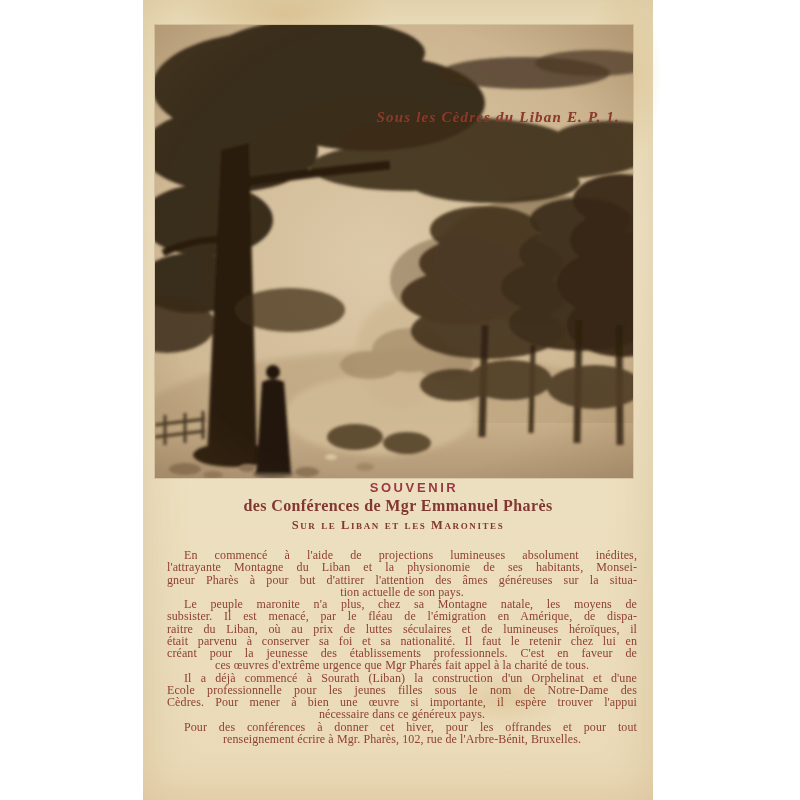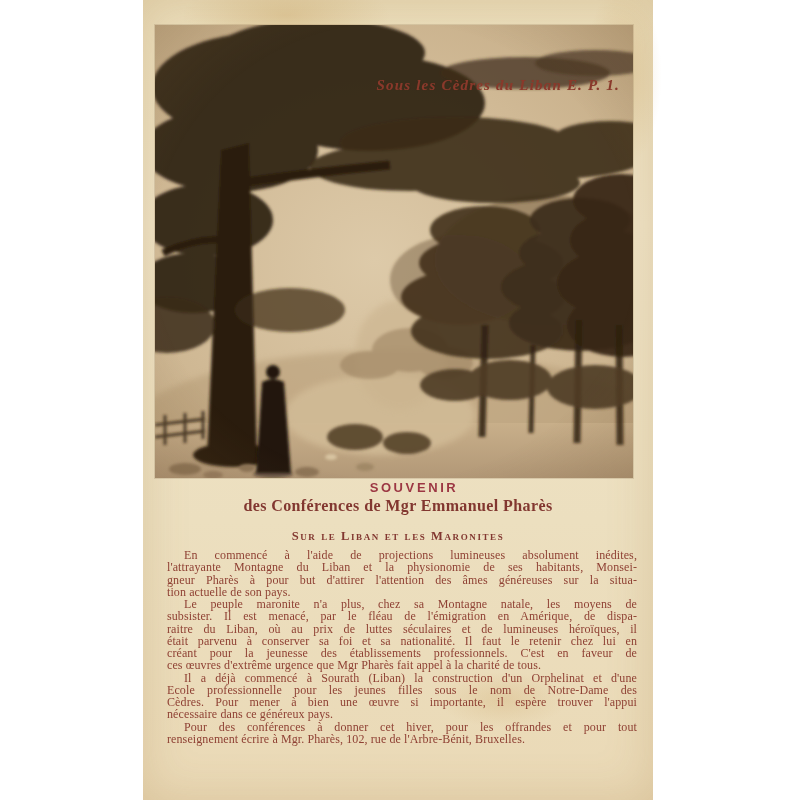--- a/index.html
+++ b/index.html
@@ -35,21 +35,21 @@
     position: absolute;
     left: 12px;
     top: 25px;
     width: 478px;
     height: 453px;
     box-shadow: 0 0 0 1px rgba(120,95,60,.18);
   }
   .photo svg { display: block; }
   .caption {
     position: absolute;
-    top: 52px;
+    top: 84px;
     right: 13px;
     font-style: italic;
     font-weight: 600;
     font-size: 15px;
     letter-spacing: 1.2px;
     color: var(--ink_caption, #8a392b);
     text-shadow: 0 0 1px rgba(138,57,43,.25);
     z-index: 2;
   }
 
@@ -71,42 +71,42 @@
   }
   .maintitle {
     margin-top: 4px;
     font-family: "Liberation Serif", serif;
     font-weight: 700;
     font-size: 16px;
     letter-spacing: .4px;
     color: var(--ink_title, #823730);
   }
   .subtitle {
-    margin-top: 16px;
+    margin-top: 5px;
     font-family: "Liberation Serif", serif;
     font-weight: 600;
     font-size: 12.5px;
     font-variant: small-caps;
     letter-spacing: 1.6px;
     color: var(--ink_title, #823730);
   }
 
   .bodytext {
     position: absolute;
     left: 24px;
     top: 549px;
     width: 470px;
     font-family: "Liberation Serif", serif;
     font-size: 12px;
     line-height: 12.25px;
     color: var(--ink_body, #8f4134);
     letter-spacing: .1px;
   }
   .para { margin: 0; }
-  .line { white-space: normal; }
+  .line { white-space: normal; text-align: center; }
   .line.j { text-align: justify; text-align-last: justify; }
   .line.indent { text-indent: 17px; }
 </style>
 </head>
 <body>
 
 <div class="card">
 
   <div class="stain s1"></div>
   <div class="stain s2"></div>

